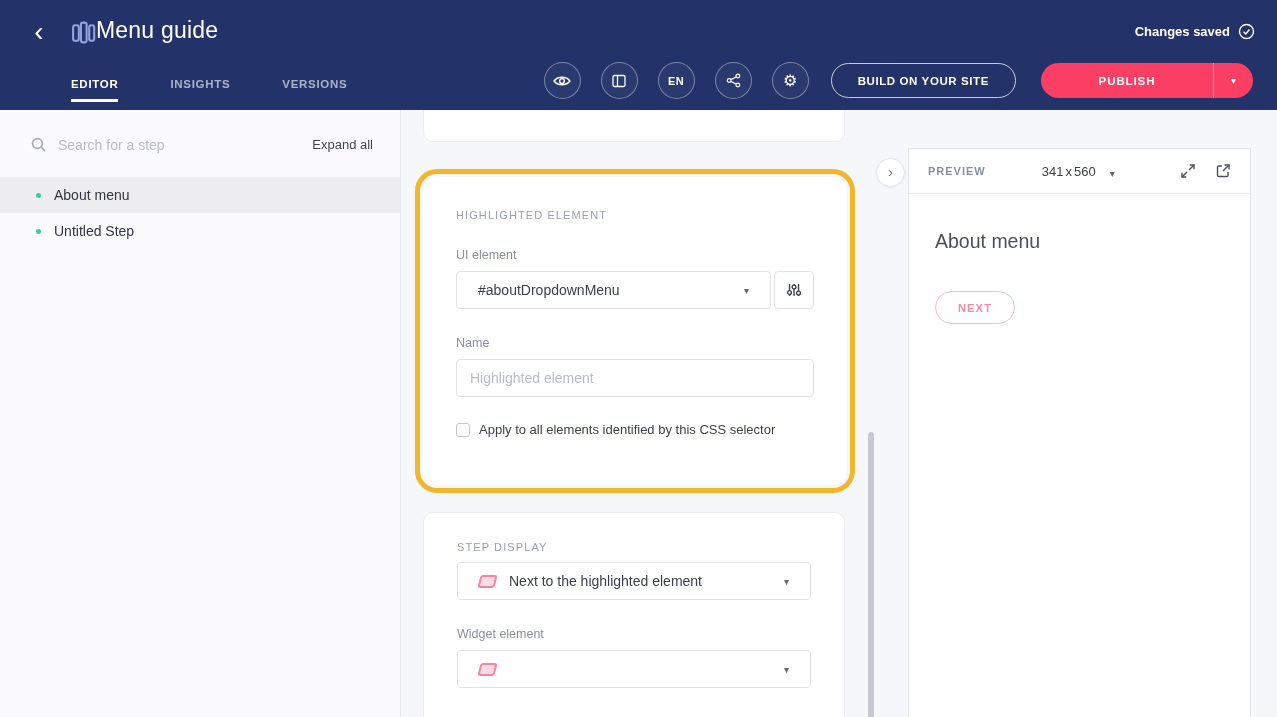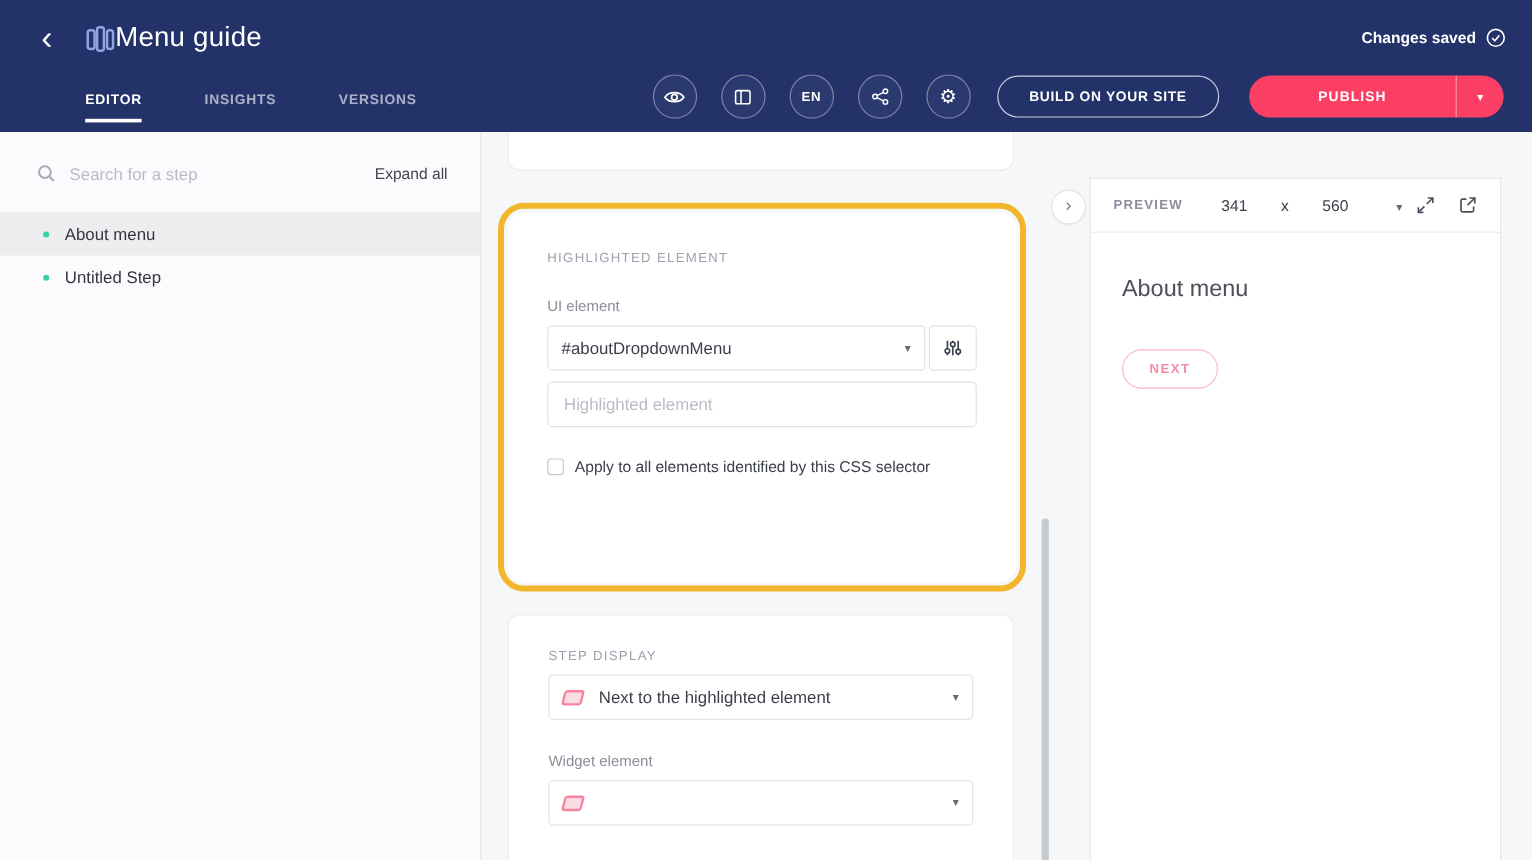--- a/index.html
+++ b/index.html
@@ -50,21 +50,21 @@
   .card-top { left:21px; top:-58px; width:422px; height:90px; }
 
   .ring { position:absolute; left:13px; top:59px; width:440px; height:324px; border:5px solid #f1b62c;
           border-radius:22px; padding:3px; }
   .card-inner { width:100%; height:100%; background:#fff; border-radius:14px; padding:32px 33px 0; }
 
   .section-label { font-size:11px; letter-spacing:1.1px; color:#9ba0ac; }
   .field-label { font-size:12.5px; color:#8b8f9b; margin-top:27px; }
   .select-row { display:flex; gap:3px; margin-top:9px; }
   .select { flex:1; height:38px; border:1px solid #e0e2e8; border-radius:4px; background:#fff; display:flex;
-            align-items:center; padding:0 11px; font-size:14px; color:#3b3f4b; cursor:pointer; min-width:0; }
+            align-items:center; padding:0 21px; font-size:14px; color:#3b3f4b; cursor:pointer; min-width:0; }
   .select .caret { margin-left:auto; color:#646876; font-size:10px; }
   .adjust-btn { width:40px; height:38px; border:1px solid #e0e2e8; border-radius:4px; background:#fff;
                 display:flex; align-items:center; justify-content:center; color:#3f434f; cursor:pointer; flex:0 0 auto; }
   .text-input { margin-top:9px; height:38px; width:100%; border:1px solid #e0e2e8; border-radius:4px;
                 padding:0 13px; font-size:14px; color:#3b3f4b; outline:none; }
   .text-input::placeholder { color:#b9bcc6; }
   .checkbox-row { display:flex; align-items:center; gap:9px; margin-top:25px; }
   .checkbox { width:14px; height:14px; border:1px solid #c6c9d2; border-radius:3px; background:#fff; cursor:pointer; flex:0 0 auto; }
   .checkbox-label { font-size:13px; color:#3b3f4b; }
 
@@ -77,21 +77,21 @@
   
   .collapse-btn { position:absolute; left:876px; top:158px; width:29px; height:29px; border-radius:50%; background:#fff;
                   border:1px solid #e2e4e9; color:#6f7380; font-size:15px; line-height:26px; text-align:center;
                   cursor:pointer; z-index:5; box-shadow:0 1px 2px rgba(0,0,0,.05); }
 
   
   .preview { position:absolute; left:908px; top:148px; width:343px; height:569px; background:#fff;
              border:1px solid #e5e6eb; border-bottom:0; }
   .preview-header { height:45px; display:flex; align-items:center; padding:0 19px; border-bottom:1px solid #eaebf0; }
   .preview-label { font-size:11px; font-weight:700; letter-spacing:1px; color:#8b8f9b; }
-  .size-select { display:flex; align-items:flex-end; gap:28px; margin-left:32px; font-size:13px; color:#3b3f4b; cursor:pointer; }
+  .size-select { display:flex; align-items:flex-end; gap:2px; margin-left:56px; font-size:13px; color:#3b3f4b; cursor:pointer; }
   .size-select .caret { margin-left:12px; color:#646876; font-size:10px; }
   .preview-icons { margin-left:auto; display:flex; gap:19px; color:#4c505c; align-items:center; }
   .preview-icon-btn { cursor:pointer; display:flex; align-items:center; }
   .preview-body { padding:24px 26px; }
   .preview-heading { font-size:19.5px; color:#4b4f5a; font-weight:400; margin-top:12px; }
   .next-btn { margin-top:38px; width:80px; height:33px; border-radius:17px; border:1px solid #f9bac9; background:#fff;
               color:#f78ba5; font-size:11px; font-weight:700; letter-spacing:1.2px; display:flex; align-items:center;
               justify-content:center; cursor:pointer; }
 
   svg { display:block; }
@@ -217,20 +217,21 @@
                 <line x1="8" y1="2" x2="8" y2="14"></line>
                 <line x1="12.5" y1="2" x2="12.5" y2="14"></line>
                 <circle cx="3.5" cy="10.5" r="1.9" fill="#fff"></circle>
                 <circle cx="8" cy="5" r="1.9" fill="#fff"></circle>
                 <circle cx="12.5" cy="11" r="1.9" fill="#fff"></circle>
               </svg>
             </span>
           </div>
         </div>
 
+        <div class="field-label">Name</div>
         <input class="text-input" type="text" placeholder="Highlighted element" style="">
 
         <div class="checkbox-row">
           <span class="checkbox"></span>
           <span class="checkbox-label">Apply to all elements identified by this CSS selector</span>
         </div>
       </div>
     </div>
 
     <div class="card card-step">

